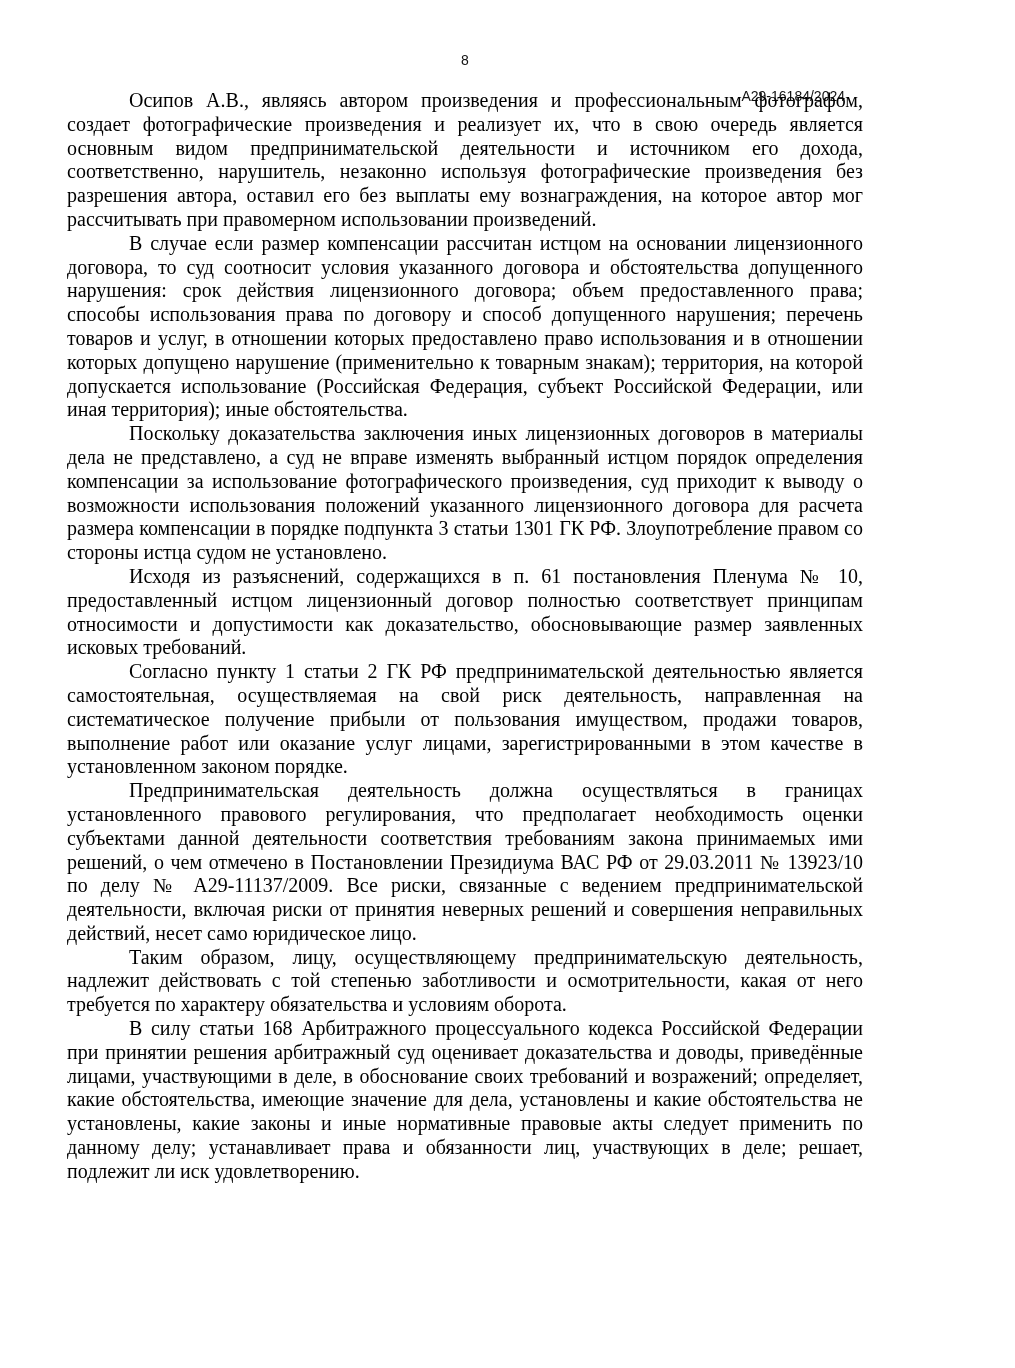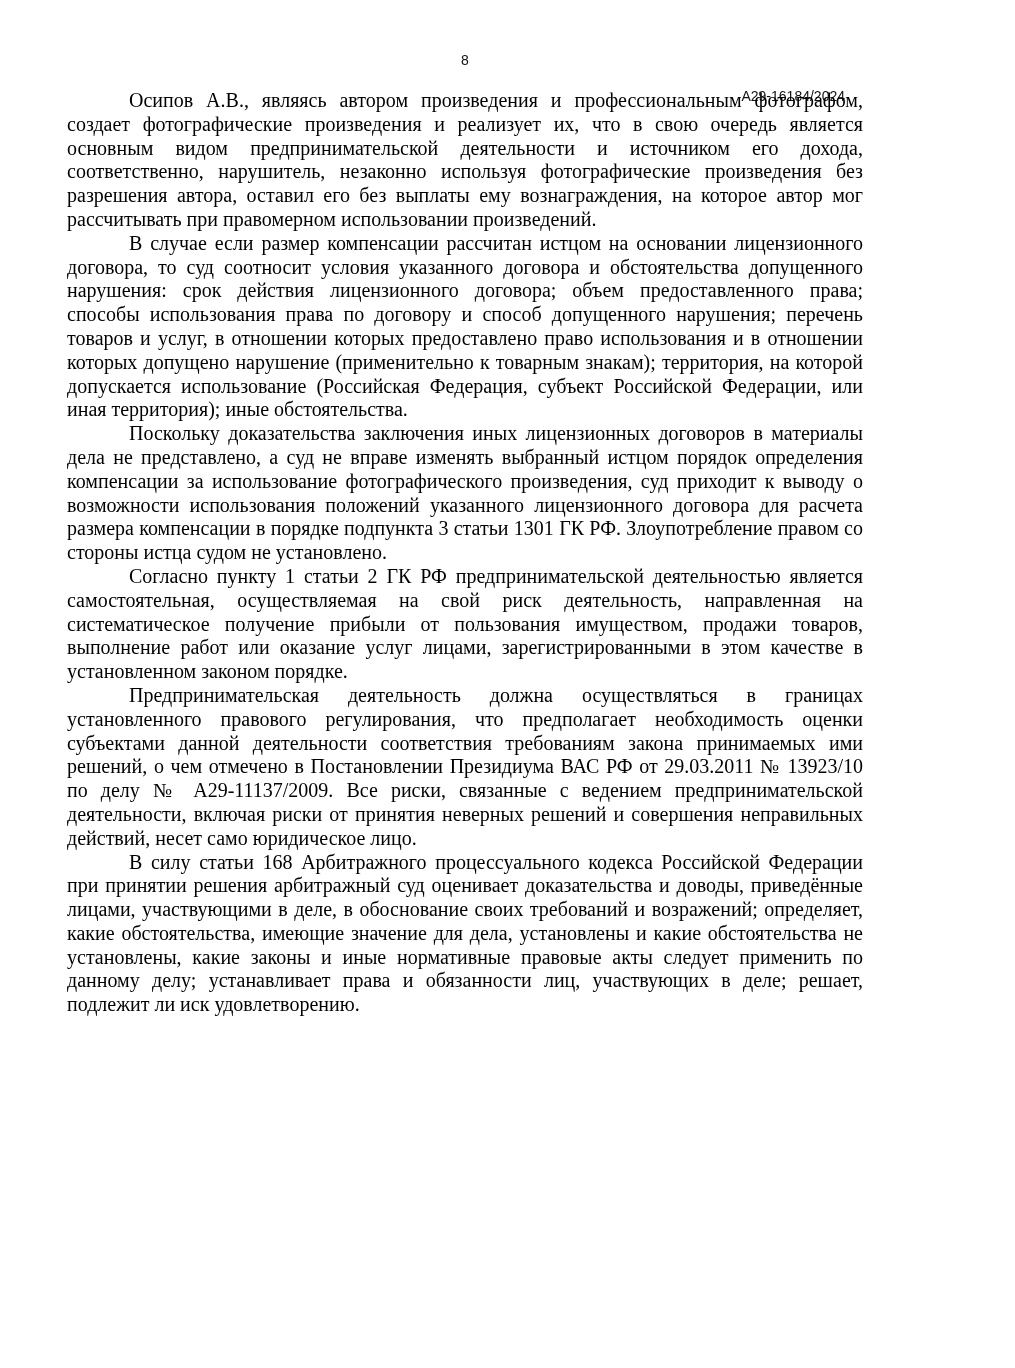--- a/index.html
+++ b/index.html
@@ -61,17 +61,19 @@
 
 <div class="page">
   <div class="header">
     <span class="page-num">8</span>
     <span class="case-num">А29-16184/2024</span>
   </div>
   <div class="content">
     <p class="para">Осипов А.В., являясь автором произведения и профессиональным фотографом, создает фотографические произведения и реализует их, что в свою очередь является основным видом предпринимательской деятельности и источником его дохода, соответственно, нарушитель, незаконно используя фотографические произведения без разрешения автора, оставил его без выплаты ему вознаграждения, на которое автор мог рассчитывать при правомерном использовании произведений.</p>
     <p class="para">В случае если размер компенсации рассчитан истцом на основании лицензионного договора, то суд соотносит условия указанного договора и обстоятельства допущенного нарушения: срок действия лицензионного договора; объем предоставленного права; способы использования права по договору и способ допущенного нарушения; перечень товаров и услуг, в отношении которых предоставлено право использования и в отношении которых допущено нарушение (применительно к товарным знакам); территория, на которой допускается использование (Российская Федерация, субъект Российской Федерации, или иная территория); иные обстоятельства.</p>
     <p class="para">Поскольку доказательства заключения иных лицензионных договоров в материалы дела не представлено, а суд не вправе изменять выбранный истцом порядок определения компенсации за использование фотографического произведения, суд приходит к выводу о возможности использования положений указанного лицензионного договора для расчета размера компенсации в порядке подпункта 3 статьи 1301 ГК РФ. Злоупотребление правом со стороны истца судом не установлено.</p>
+    <p class="para">Исходя из разъяснений, содержащихся в п. 61 постановления Пленума № 10, предоставленный истцом лицензионный договор полностью соответствует принципам относимости и допустимости как доказательство, обосновывающие размер заявленных исковых требований.</p>
     <p class="para">Согласно пункту 1 статьи 2 ГК РФ предпринимательской деятельностью является самостоятельная, осуществляемая на свой риск деятельность, направленная на систематическое получение прибыли от пользования имуществом, продажи товаров, выполнение работ или оказание услуг лицами, зарегистрированными в этом качестве в установленном законом порядке.</p>
     <p class="para">Предпринимательская деятельность должна осуществляться в границах установленного правового регулирования, что предполагает необходимость оценки субъектами данной деятельности соответствия требованиям закона принимаемых ими решений, о чем отмечено в Постановлении Президиума ВАС РФ от 29.03.2011 № 13923/10 по делу № А29-11137/2009. Все риски, связанные с ведением предпринимательской деятельности, включая риски от принятия неверных решений и совершения неправильных действий, несет само юридическое лицо.</p>
+    <p class="para">Таким образом, лицу, осуществляющему предпринимательскую деятельность, надлежит действовать с той степенью заботливости и осмотрительности, какая от него требуется по характеру обязательства и условиям оборота.</p>
     <p class="para">В силу статьи 168 Арбитражного процессуального кодекса Российской Федерации при принятии решения арбитражный суд оценивает доказательства и доводы, приведённые лицами, участвующими в деле, в обоснование своих требований и возражений; определяет, какие обстоятельства, имеющие значение для дела, установлены и какие обстоятельства не установлены, какие законы и иные нормативные правовые акты следует применить по данному делу; устанавливает права и обязанности лиц, участвующих в деле; решает, подлежит ли иск удовлетворению.</p>
   </div>
 </div>
 
 </body></html>

